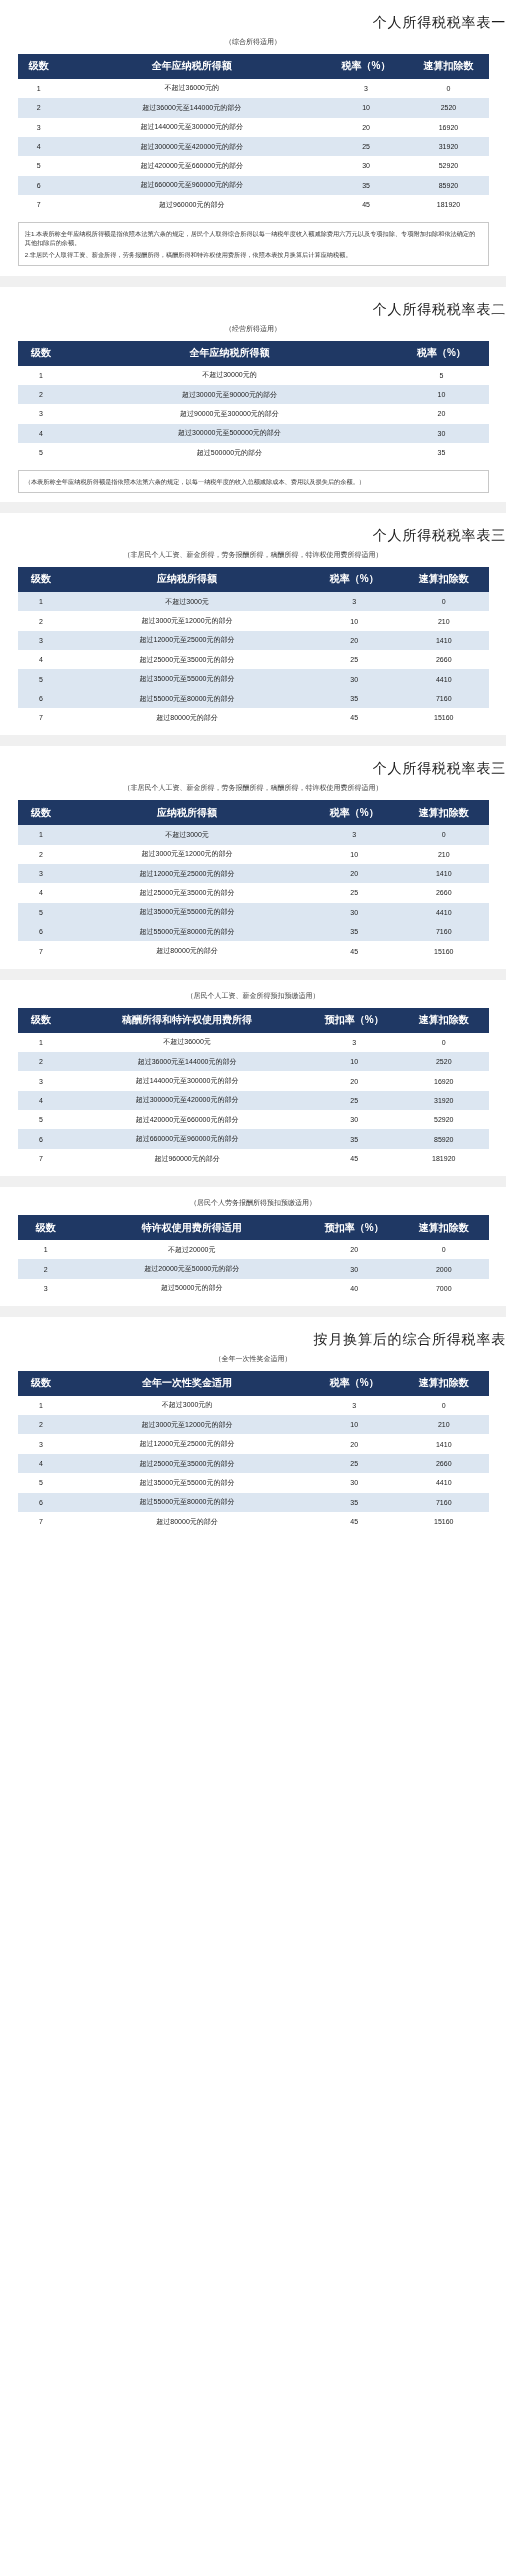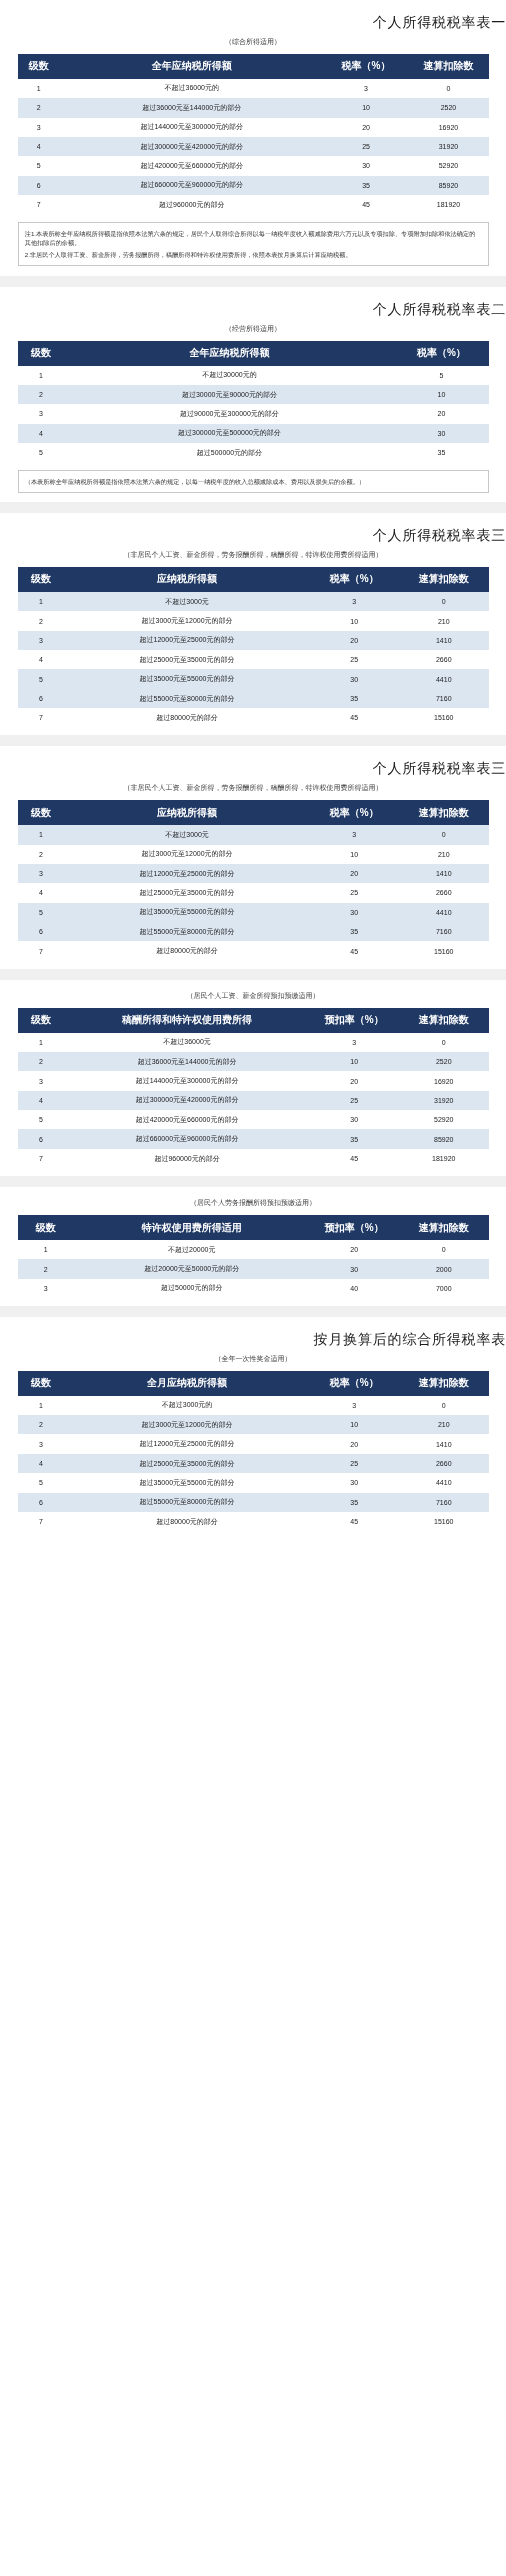--- a/index.html
+++ b/index.html
@@ -479,21 +479,21 @@
     <table class="rate">
       <colgroup>
           <col class="t3-grade">
           <col class="t3-range">
           <col class="t3-rate">
           <col class="t3-deduct">
         </colgroup>
       <thead>
         <tr>
           <th>级数</th>
-          <th>全月应纳税所得额</th>
+          <th>全年一次性奖金适用</th>
           <th>税率（%）</th>
           <th>速算扣除数</th>
         </tr>
       </thead>
       <tbody>
         <tr class="plain">
           <td>1</td>
           <td class="txt-left">不超过3000元的</td>
           <td>3</td>
           <td>0</td>

